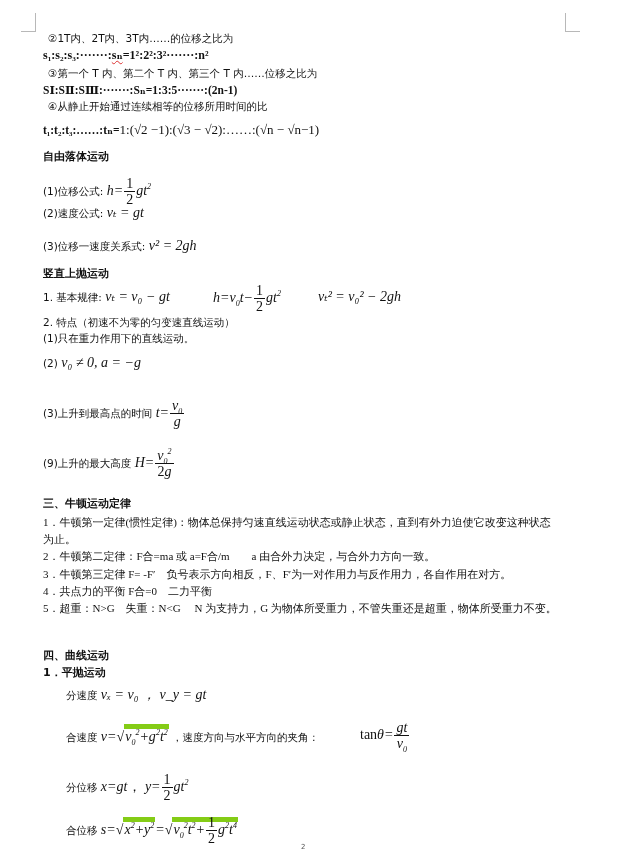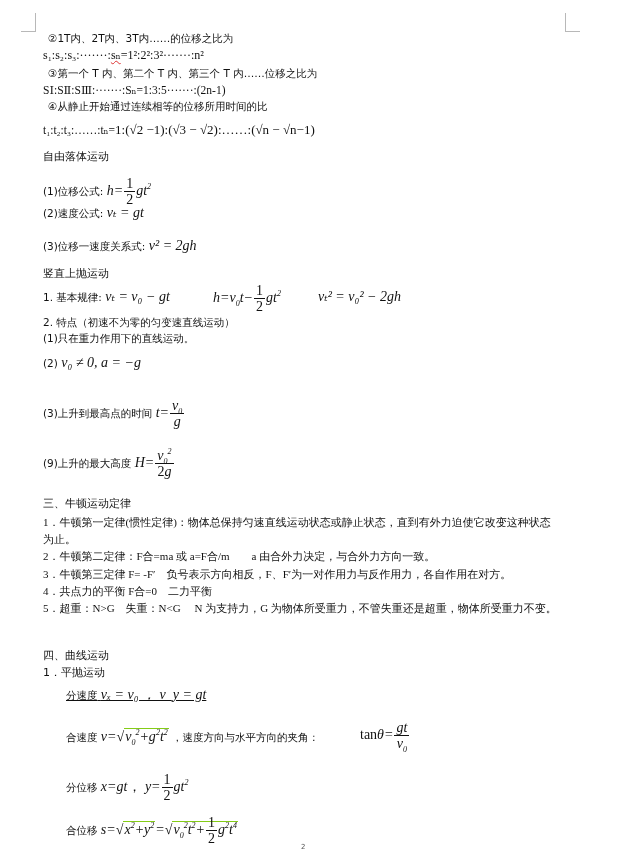--- a/index.html
+++ b/index.html
@@ -6,29 +6,29 @@
     body {
       width: 620px; height: 849px; position: relative; overflow: hidden;
       font-family: "DejaVu Sans", "Liberation Sans", sans-serif;
       color: #111111;
     }
     .corner { position: absolute; border-color: #b8b8b8; border-style: solid; width: 14px; height: 18px; }
     .corner-tl { left: 21px; top: 13px; border-width: 0 1px 1px 0; }
     .corner-tr { left: 565px; top: 13px; border-width: 0 0 1px 1px; }
     .line { position: absolute; left: 43px; white-space: nowrap; font-size: 10.5px; line-height: 14px; }
     .serif { font-family: "Liberation Serif", "DejaVu Serif", serif; }
-    .bold { font-weight: normal; }
+    .bold { font-weight: bold; }
     .math { font-family: "Liberation Serif", "DejaVu Serif", serif; font-style: italic; font-size: 14px; }
     .up { font-style: normal; }
     sup, sub { font-size: 8px; line-height: 0; }
     .frac { display: inline-block; vertical-align: middle; text-align: center; font-family: "Liberation Serif", serif; margin: 0 1px; }
     .frac > span { display: block; line-height: 15px; font-size: 14px; }
     .frac > span.num { border-bottom: 1px solid #111; padding: 0 2px; }
     .sqrt { display: inline-block; }
-    .sqrt .rad { border-top: 1px solid #84cc16; padding: 0 1px; }
+    .sqrt .rad { border-top: 5px solid #84cc16; padding: 0 1px; }
     .squiggle { text-decoration: underline wavy #d33; text-decoration-thickness: 1px; }
     .pagenum { position: absolute; left: 301px; top: 843px; font-size: 7px; color: #555; }
   </style>
 </head>
 <body>
 
 <div class="corner corner-tl"></div>
 <div class="corner corner-tr"></div>
 
 <div class="line" style="top:31px;left:48px;">②1T内、2T内、3T内……的位移之比为</div>
@@ -81,21 +81,21 @@
 <div class="line bold" style="top:497px;font-size:11px;">三、牛顿运动定律</div>
 <div class="line serif" style="top:515px;font-size:11px;">1．牛顿第一定律(惯性定律)：物体总保持匀速直线运动状态或静止状态，直到有外力迫使它改变这种状态</div>
 <div class="line serif" style="top:532px;font-size:11px;">为止。</div>
 <div class="line serif" style="top:549px;font-size:11px;">2．牛顿第二定律：F合=ma 或 a=F合/m　　a 由合外力决定，与合外力方向一致。</div>
 <div class="line serif" style="top:567px;font-size:11px;">3．牛顿第三定律 F= -F′　负号表示方向相反，F、F′为一对作用力与反作用力，各自作用在对方。</div>
 <div class="line serif" style="top:584px;font-size:11px;">4．共点力的平衡 F合=0　二力平衡</div>
 <div class="line serif" style="top:601px;font-size:11px;">5．超重：N&gt;G　失重：N&lt;G　 N 为支持力，G 为物体所受重力，不管失重还是超重，物体所受重力不变。</div>
 
 <div class="line bold" style="top:649px;font-size:11px;">四、曲线运动</div>
 <div class="line bold" style="top:666px;font-size:11px;text-align:right;">1．平抛运动</div>
-<div class="line" style="top:688px;left:66px;text-decoration:underline;">
+<div class="line" style="top:688px;left:66px;">
   <span>分速度</span>
   <span class="math">vₓ = v₀ ， v_y = gt</span>
 </div>
 <div class="line" style="top:730px;left:66px;">
   <span>合速度</span>
   <span class="math">v=√<span class="sqrt"><span class="rad">v<sub>0</sub><sup>2</sup>+g<sup>2</sup>t<sup>2</sup></span></span></span>
   <span>，速度方向与水平方向的夹角：</span>
 </div>
 <div class="line math" style="top:720px;left:360px;"><span class="up">tan</span>θ=<span class="frac"><span class="num">gt</span><span>v<sub>0</sub></span></span></div>
 <div class="line" style="top:772px;left:66px;">

